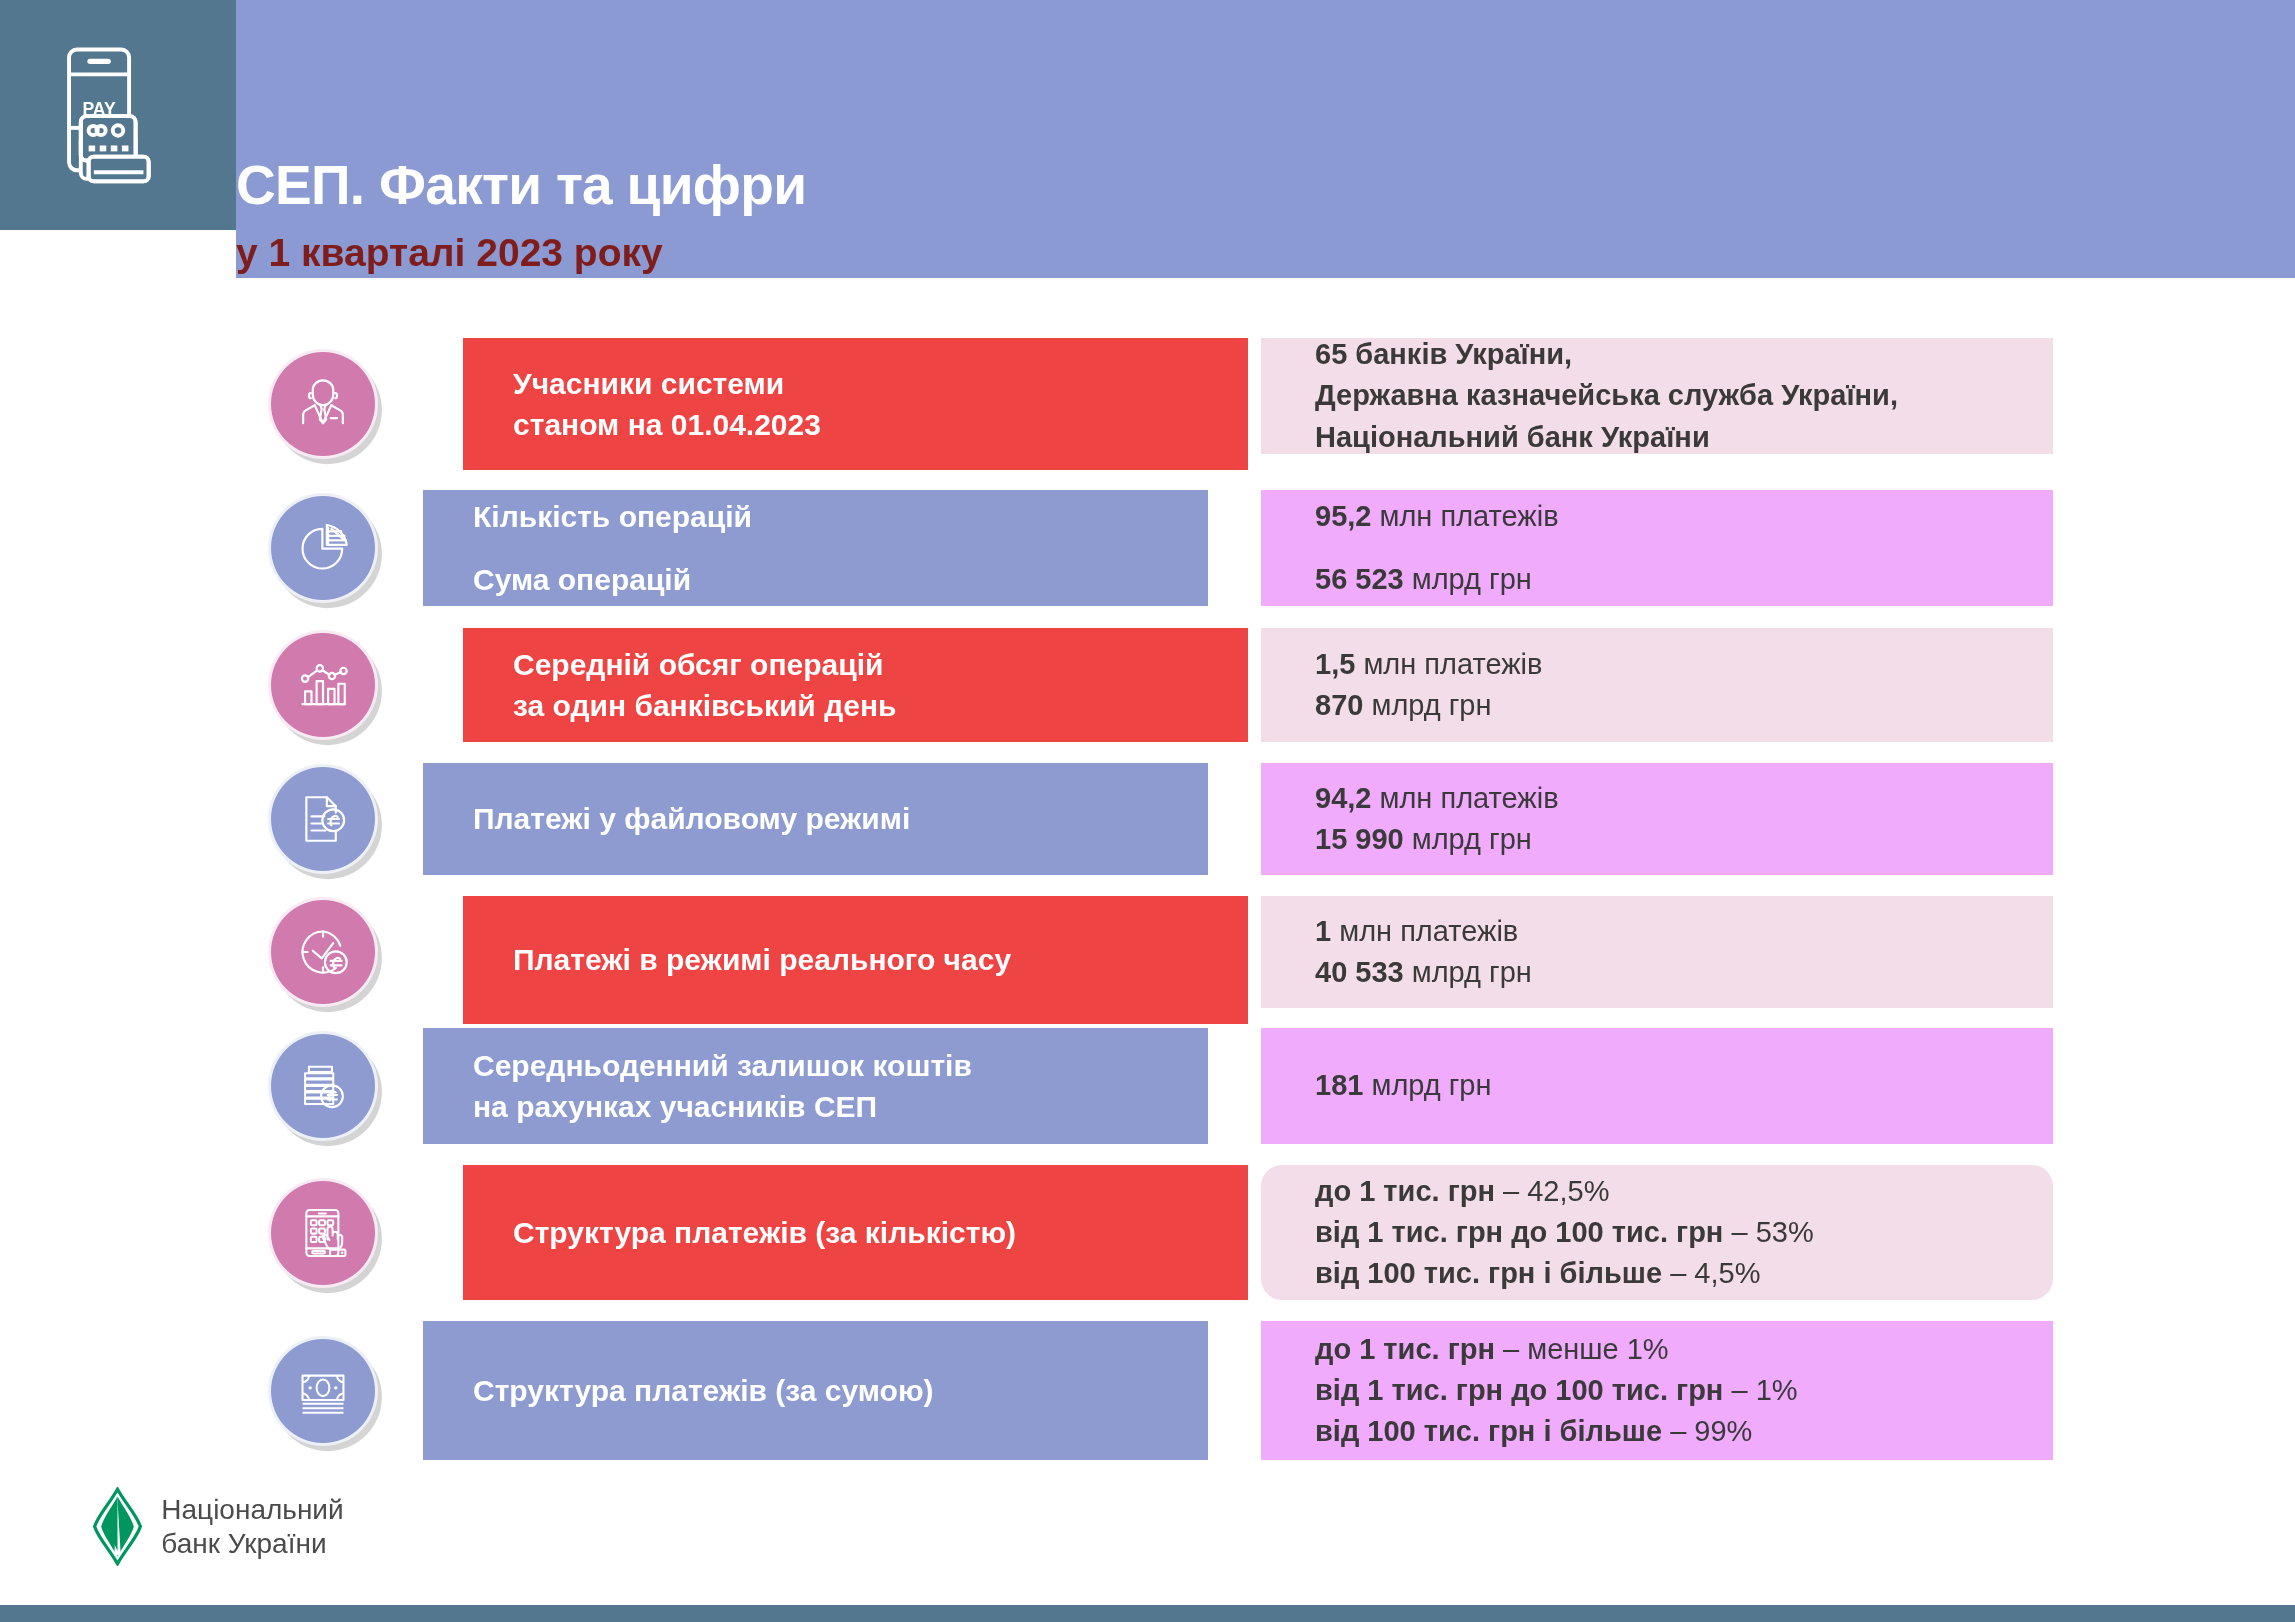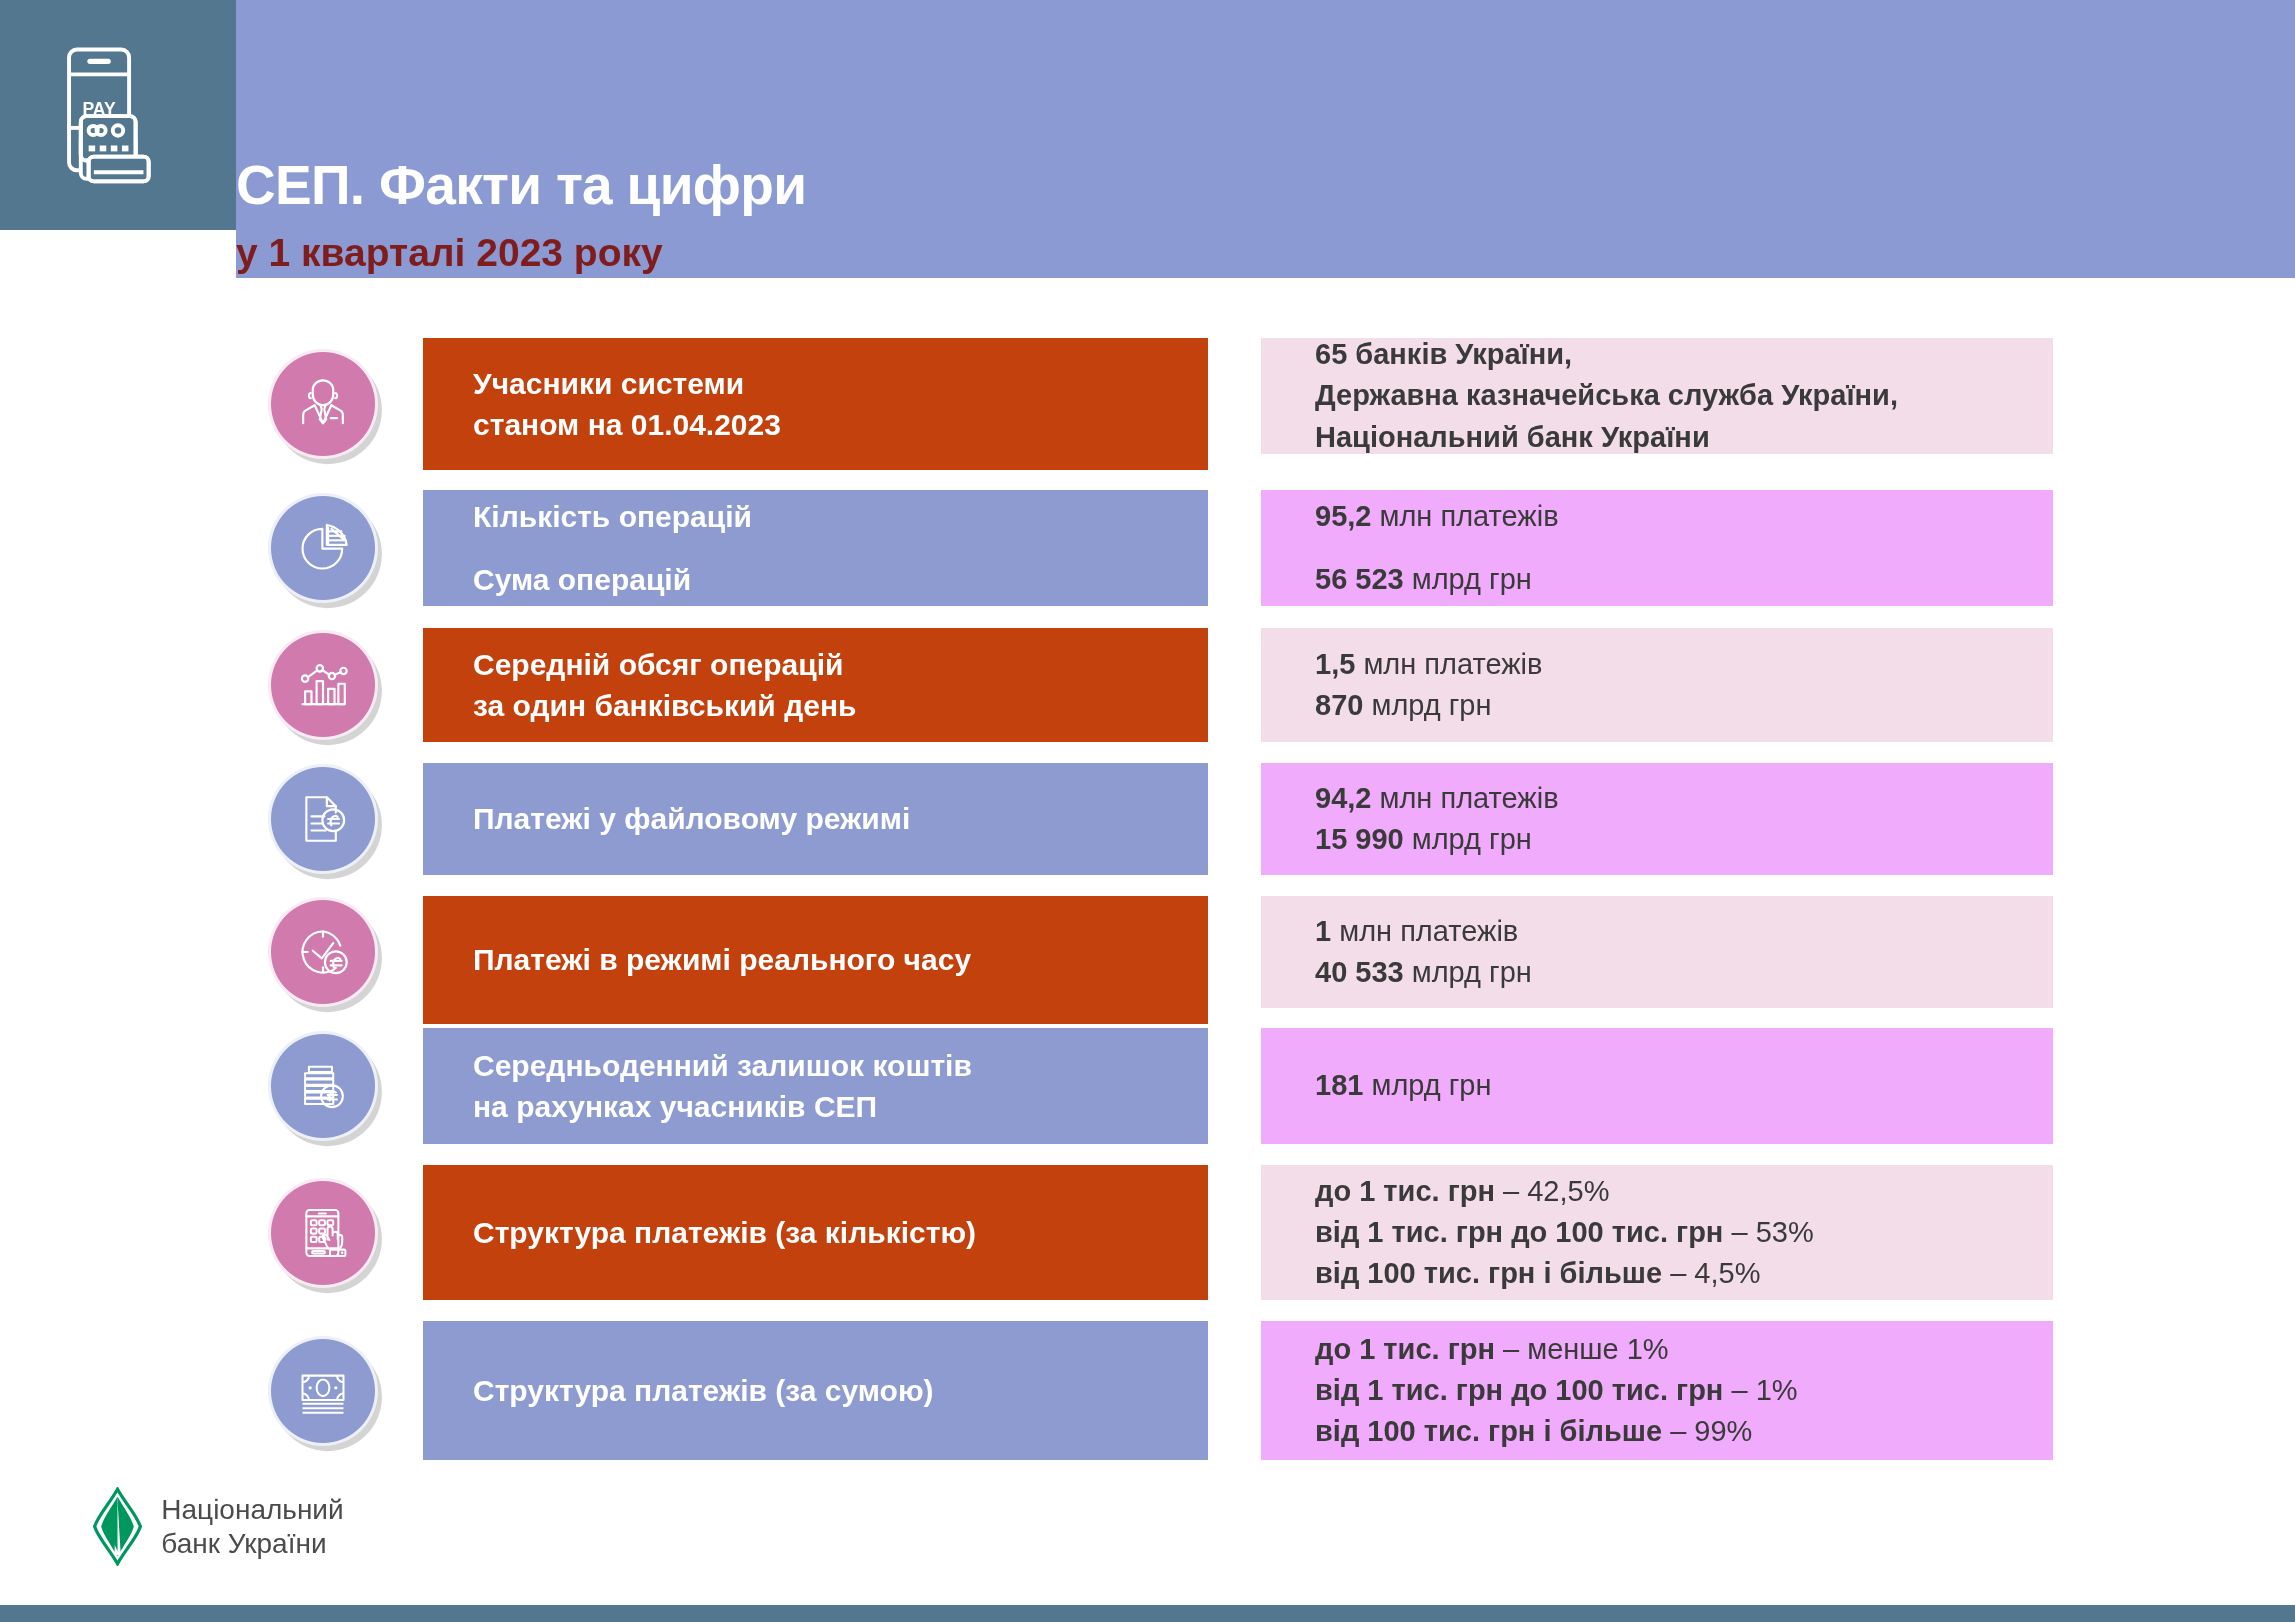--- a/index.html
+++ b/index.html
@@ -47,21 +47,21 @@
   .icon-badge.pink { background: #d07aae; }
   .icon-badge.blue { background: #8d9bd0; }
   .icon-badge svg { width: 64px; height: 64px; display: block; }
 
   .label-bar {
     position: absolute; left: 423px; top: 0;
     width: 785px;
     display: flex; flex-direction: column; justify-content: center;
     padding: 0 0 0 50px;
   }
-  .label-bar.pink { background: #c2410c; }
+  .label-bar.pink { background: #ef4444; margin-left: 40px; }
   .label-bar.blue { background: #8d9bd0; }
   .label-line {
     color: #ffffff; font-size: 30px; font-weight: bold;
     line-height: 1.38; white-space: nowrap;
   }
   .label-line.spaced { margin-top: 22px; }
 
   .value-bar {
     position: absolute; left: 1261px; top: 0;
     width: 792px;
@@ -296,21 +296,21 @@
       <path d="M57 44 v16 M57 44 a4 4 0 0 1 8 0 v10 M65 52 a4 4 0 0 1 8 0 v8 M73 55 a4 4 0 0 1 7 0 v9
                q0 8 -6 11 h-14 q-4 -3 -6 -9 l-4 -8 q-2 -4 2 -5 t5 3 l3 5"></path>
       <rect x="61" y="76" width="24" height="10" rx="2"></rect>
       <circle cx="80" cy="81" r="2" fill="#fff" stroke="none"></circle>
     </svg>
           </div>
         </div>
         <div class="label-bar pink" style="height: 135px;">
           <div class="label-line">Структура платежів (за кількістю)</div>
         </div>
-        <div class="value-bar lightpink" style="height: 135px;">
+        <div class="value-bar lightpink" style="height: 135px; border-radius: 21px;">
           <div class="value-line"><b>до 1 тис. грн</b><span class="rest"> – 42,5%</span></div>
           <div class="value-line"><b>від 1 тис. грн до 100 тис. грн</b><span class="rest"> – 53%</span></div>
           <div class="value-line"><b>від 100 тис. грн і більше</b><span class="rest"> – 4,5%</span></div>
         </div>
       </div>
       <div class="row" style="position: absolute; left: 0px; top: 983px; height: 139px;">
         <div class="icon-cell" style="height: 139px;">
           <div class="icon-badge blue">
             <svg viewBox="0 0 100 100" fill="none" stroke="#fff" stroke-width="3.2" stroke-linejoin="round">
       <rect x="18" y="26" width="64" height="38"></rect>

